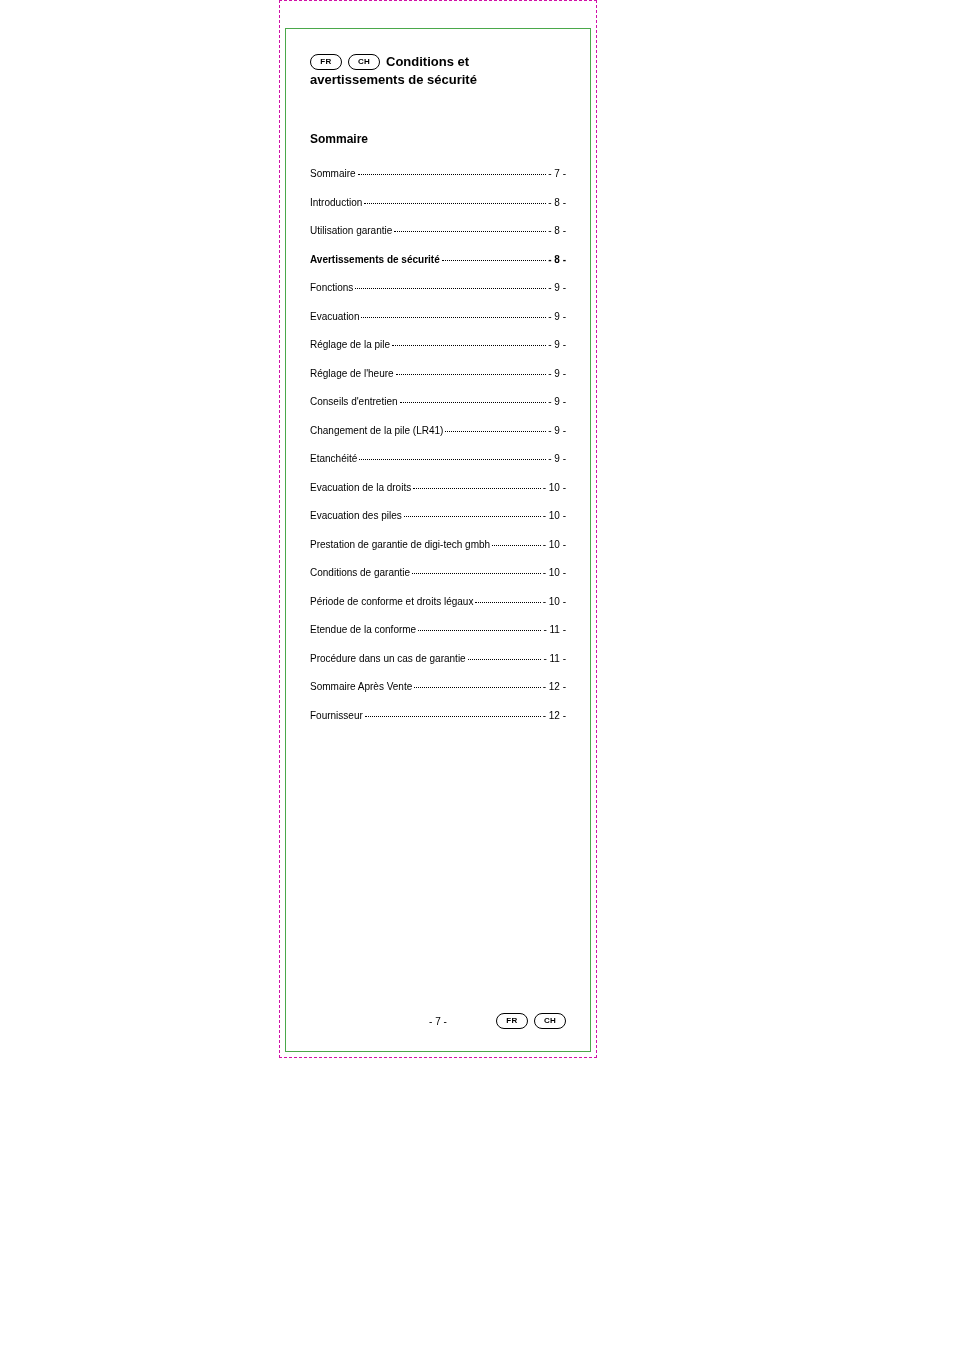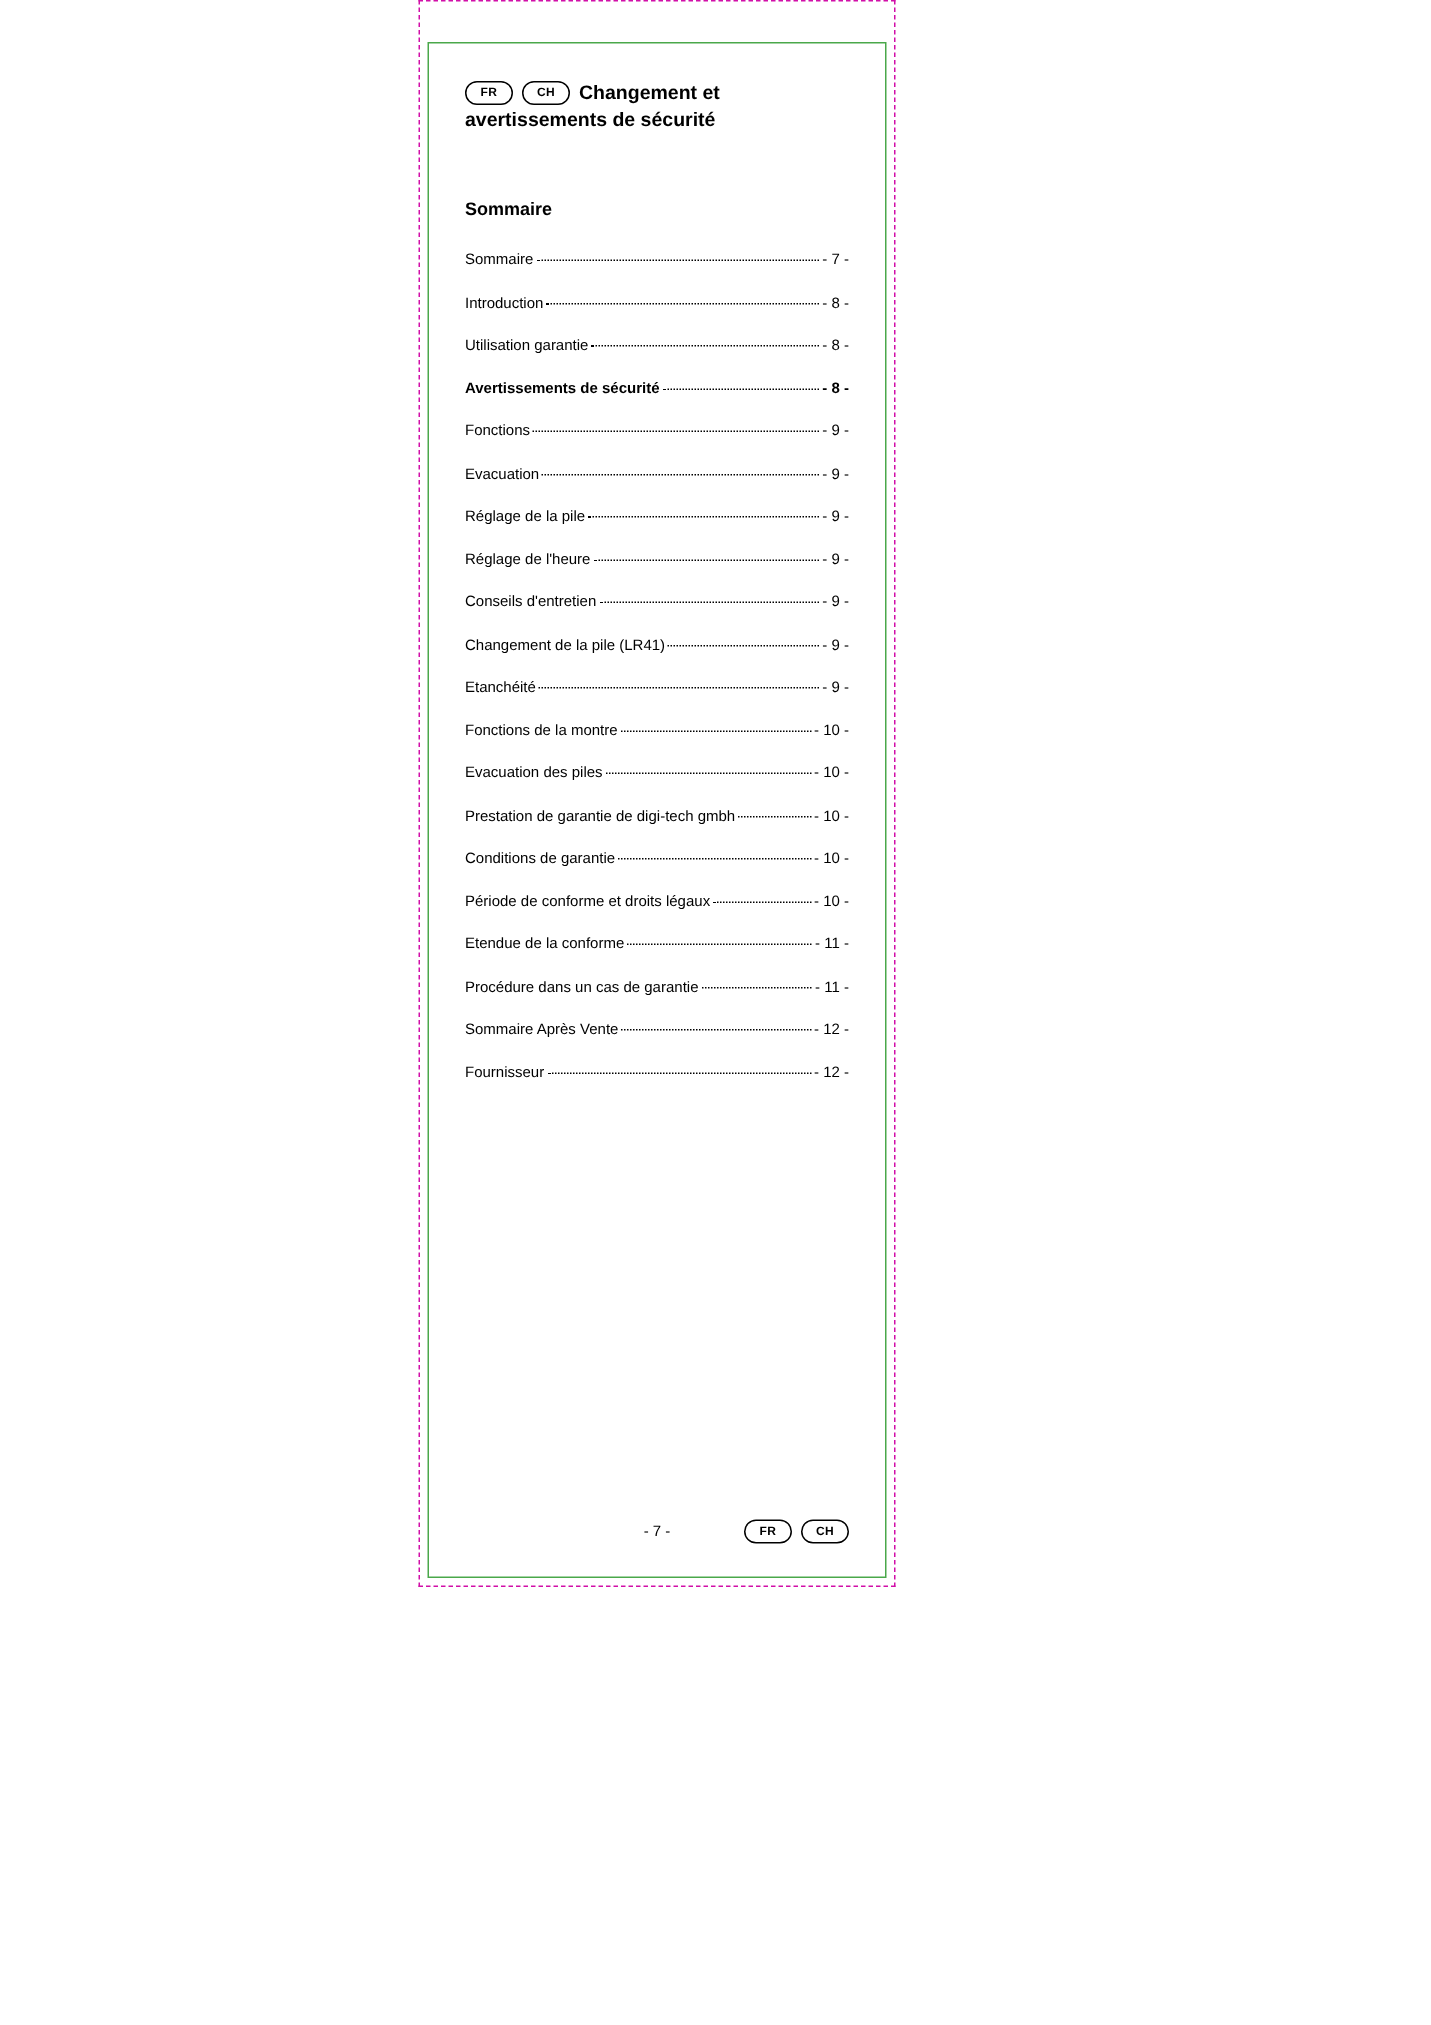--- a/index.html
+++ b/index.html
@@ -27,21 +27,21 @@
 
 <div class="outer-dash">
   <div class="inner-solid">
 
     <div class="page">
 
       <div class="title-block">
         <div class="badge-row">
           <span class="badge">FR</span>
           <span class="badge">CH</span>
-          <span class="title">Changement et</span>
+          <span class="title">Conditions et</span>
         </div>
         <div class="title">avertissements de sécurité</div>
       </div>
 
       <div class="section-heading">Sommaire</div>
 
       <div class="toc" id="toc">
           <div class="toc-row">
             <span class="toc-label">Sommaire</span>
             <span class="toc-dots"></span>
@@ -91,21 +91,21 @@
             <span class="toc-label">Changement de la pile (LR41)</span>
             <span class="toc-dots"></span>
             <span class="toc-page">- 9 -</span>
           </div>
           <div class="toc-row">
             <span class="toc-label">Etanchéité</span>
             <span class="toc-dots"></span>
             <span class="toc-page">- 9 -</span>
           </div>
           <div class="toc-row">
-            <span class="toc-label">Fonctions de la montre</span>
+            <span class="toc-label">Evacuation de la droits</span>
             <span class="toc-dots"></span>
             <span class="toc-page">- 10 -</span>
           </div>
           <div class="toc-row">
             <span class="toc-label">Evacuation des piles</span>
             <span class="toc-dots"></span>
             <span class="toc-page">- 10 -</span>
           </div>
           <div class="toc-row">
             <span class="toc-label">Prestation de garantie de digi-tech gmbh</span>

